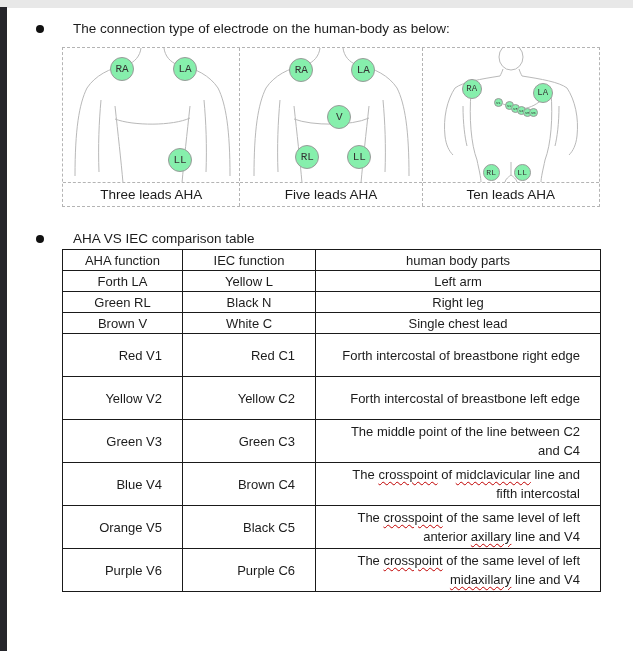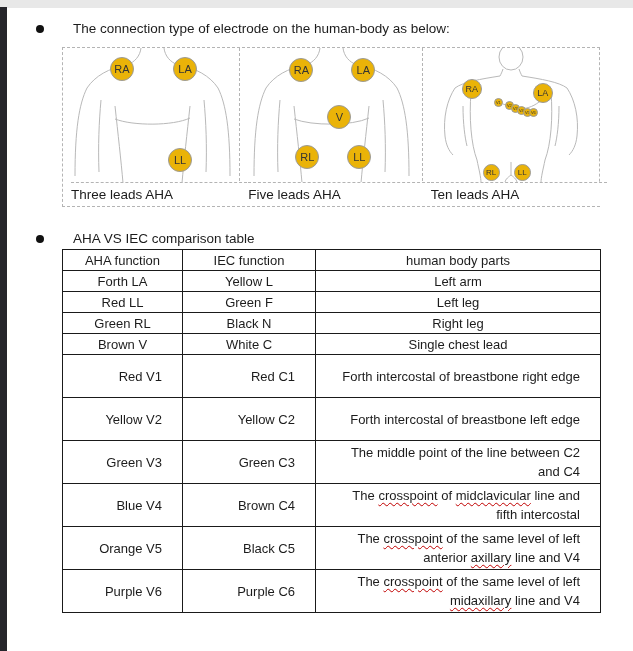--- a/index.html
+++ b/index.html
@@ -11,25 +11,25 @@
   .bullet-line{position:absolute;left:36px;display:flex;align-items:center;gap:8px;}
   .bullet{width:8px;height:8px;border-radius:50%;background:#111;margin-right:21px;flex:0 0 auto;}
   .bullet-text{font-size:13.5px;color:#1c1c1c;white-space:nowrap;}
 
   
   .figure-box{position:absolute;left:62px;top:47px;width:538px;height:160px;border:1px dashed #b4b4b4;display:flex;box-sizing:border-box;}
   .panel{position:relative;height:100%;box-sizing:border-box;border-right:1px dashed #b4b4b4;}
   .panel:last-child{border-right:none;}
   .p1{width:178px;} .p2{width:183px;} .p3{width:177px;}
   .diagram{position:relative;width:100%;height:135px;}
-  .caption{position:absolute;left:8px;bottom:0;width:100%;height:24px;line-height:23px;
+  .caption{position:absolute;left:0;bottom:0;width:100%;height:24px;line-height:23px;text-align:center;
            font-size:13.5px;border-top:1px dashed #b4b4b4;box-sizing:border-box;background:#fff;}
   .body-svg{position:absolute;top:0;}
-  .electrode{position:absolute;box-sizing:border-box;background:#eab308;border:1px solid #9a9a9a;border-radius:50%;
-             display:flex;align-items:center;justify-content:center;color:#333;}
+  .electrode{position:absolute;box-sizing:border-box;background:#86efac;border:1px solid #9a9a9a;border-radius:50%;
+             display:flex;align-items:center;justify-content:center;color:#333;font-family:Liberation Mono, monospace;}
   .e-lg{width:24px;height:24px;font-size:11px;}
   .e-md{width:20px;height:20px;font-size:9px;}
   .e-sm{width:17px;height:17px;font-size:8px;}
   .e-xs{width:9px;height:9px;font-size:4px;letter-spacing:-0.3px;}
 
   
   table.cmp{position:absolute;left:62px;top:249px;border-collapse:collapse;table-layout:fixed;font-size:13px;color:#1c1c1c;}
   table.cmp th,table.cmp td{border:1px solid #1a1a1a;text-align:center;vertical-align:middle;
                             font-weight:normal;padding:0 20px;line-height:19px;}
   table.cmp col.c1{width:120px;} table.cmp col.c2{width:133px;} table.cmp col.c3{width:285px;}
@@ -146,25 +146,20 @@
         <th>human body parts</th>
       </tr>
     </thead>
     <tbody>
         <tr class="single">
           <td>Forth LA</td>
           <td>Yellow L</td>
           <td>Left arm</td>
         </tr>
         <tr class="single">
-          <td>Red LL</td>
-          <td>Green F</td>
-          <td>Left leg</td>
-        </tr>
-        <tr class="single">
           <td>Green RL</td>
           <td>Black N</td>
           <td>Right leg</td>
         </tr>
         <tr class="single">
           <td>Brown V</td>
           <td>White C</td>
           <td>Single chest lead</td>
         </tr>
         <tr class="double">

